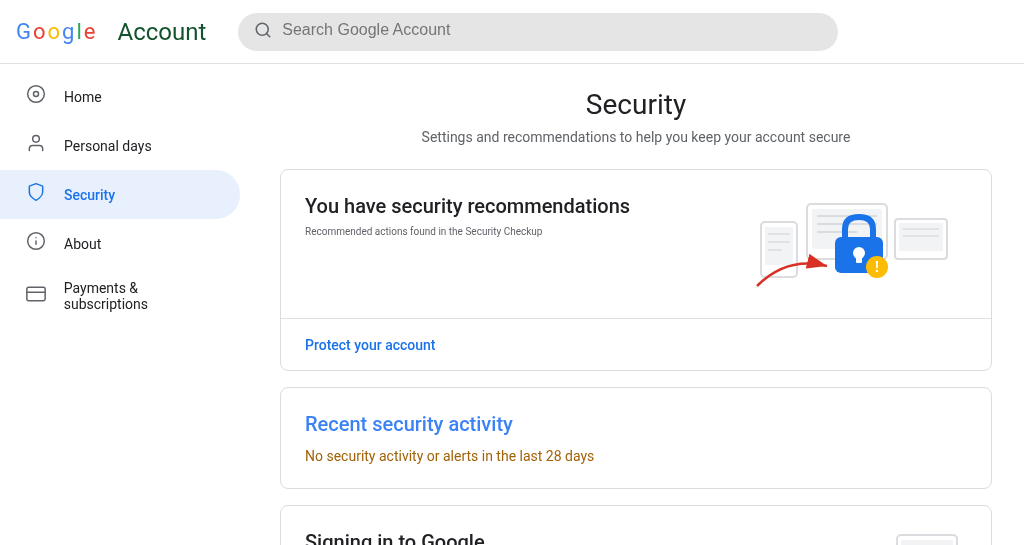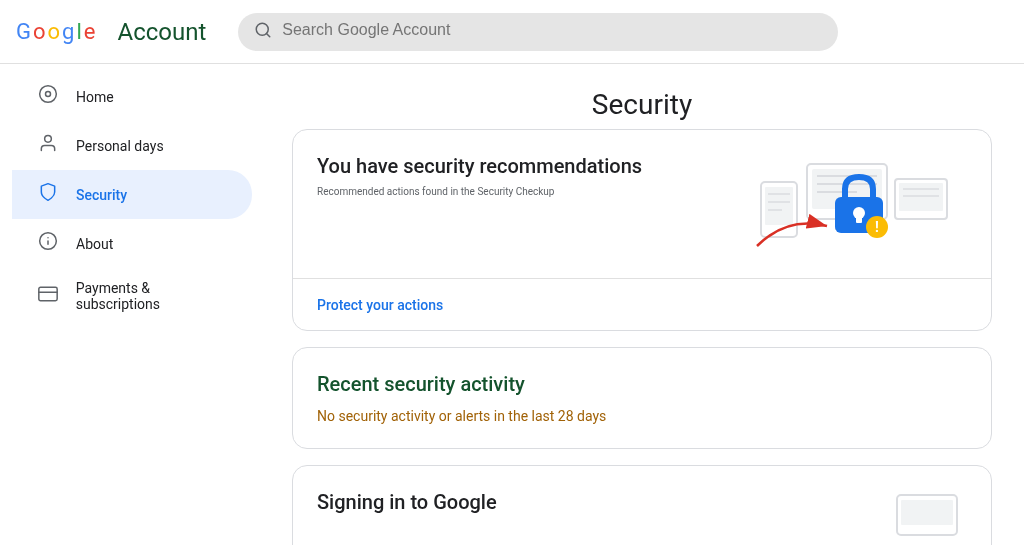--- a/index.html
+++ b/index.html
@@ -61,21 +61,20 @@
       font-size: 16px;
       color: #5f6368;
       outline: none;
       width: 100%;
     }
     
     .main-layout {
       display: flex;
       flex: 1;
       overflow: hidden;
-      padding-left: 12px;
     }
     
     .sidebar {
       width: 248px;
       flex-shrink: 0;
       padding: 8px 0;
       overflow-y: auto;
       border-right: none;
     }
     .sidebar-item {
@@ -119,21 +118,21 @@
     }
     .page-subtitle {
       font-size: 14px;
       color: #5f6368;
       text-align: center;
       margin-bottom: 24px;
     }
     
     .card {
       border: 1px solid #dadce0;
-      border-radius: 15px;
+      border-radius: 8px;
       margin-bottom: 16px;
       background: #fff;
       overflow: hidden;
     }
     .card-main {
       display: flex;
       align-items: flex-start;
       justify-content: space-between;
       padding: 24px;
       position: relative;
@@ -169,21 +168,21 @@
       height: 100px;
       flex-shrink: 0;
     }
     
     .card-simple {
       padding: 24px;
     }
     .card-simple h2 {
       font-size: 20px;
       font-weight: 500;
-      color: #14532d;
+      color: #3b82f6;
       margin-bottom: 12px;
     }
     .card-simple p {
       font-size: 14px;
       color: #a16207;
     }
   </style>
 </head>
 <body>
 
@@ -261,20 +260,21 @@
             <line x1="1" y1="10" x2="23" y2="10"></line>
         </svg>
       </span>
       <span>Payments &amp; subscriptions</span>
     </div>
 
   </nav>
 
   <main class="content">
     <h1 class="page-title">Security</h1>
+    <p class="page-subtitle">Settings and recommendations to help you keep your account secure</p>
 
     <div class="card">
       <div class="card-main">
         <div class="card-text">
           <h2>You have security recommendations</h2>
           <p>Recommended actions found in the Security Checkup</p>
         </div>
 
         <div class="security-illustration">
           
@@ -324,21 +324,21 @@
                   <polygon points="0 0, 8 3, 0 6" fill="#d93025"></polygon>
                 </marker>
               </defs>
               <path d="M10 50 Q40 20 80 30" stroke="#d93025" stroke-width="2.5" fill="none" marker-end="url(#arrowhead)"></path>
             </svg>
           </div>
         </div>
       </div>
       <hr class="card-divider">
       <div class="card-action">
-        <a href="#">Protect your actions</a>
+        <a href="#">Protect your account</a>
       </div>
     </div>
 
     <div class="card">
       <div class="card-simple">
         <h2>Recent security activity</h2>
         <p>No security activity or alerts in the last 28 days</p>
       </div>
     </div>
 

